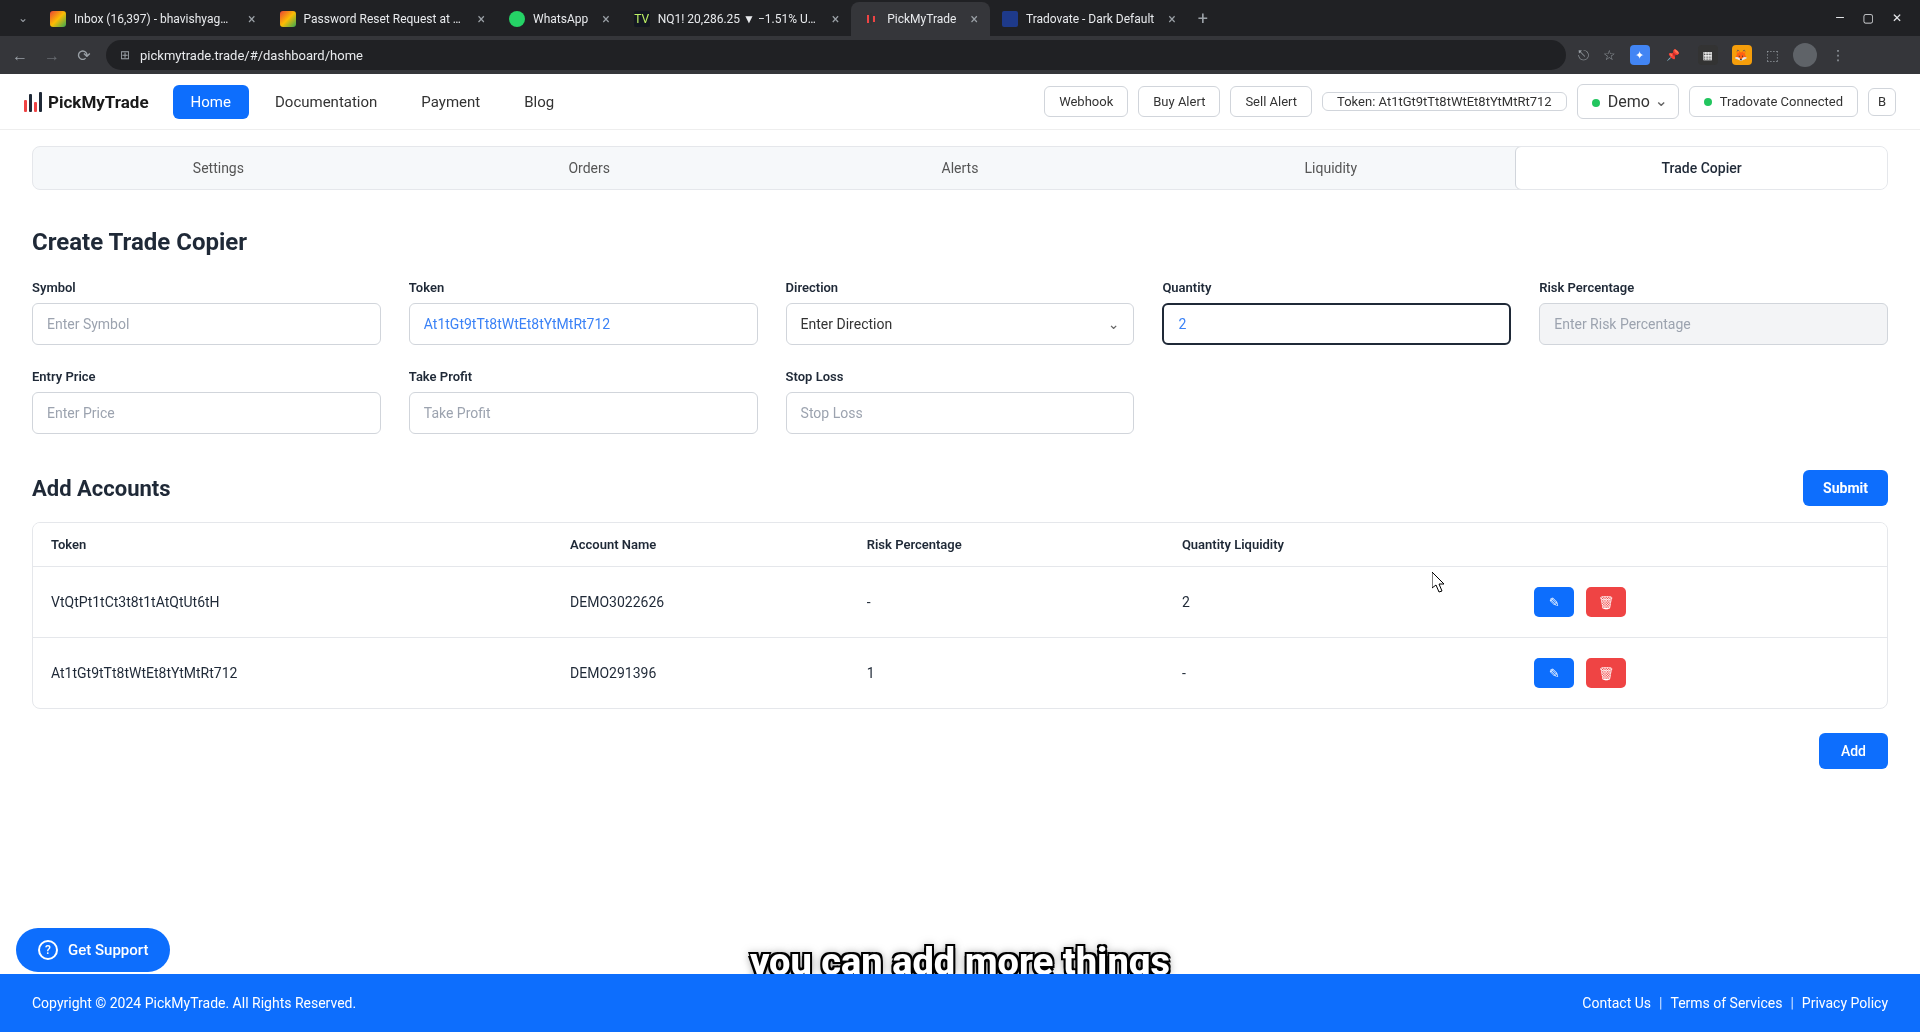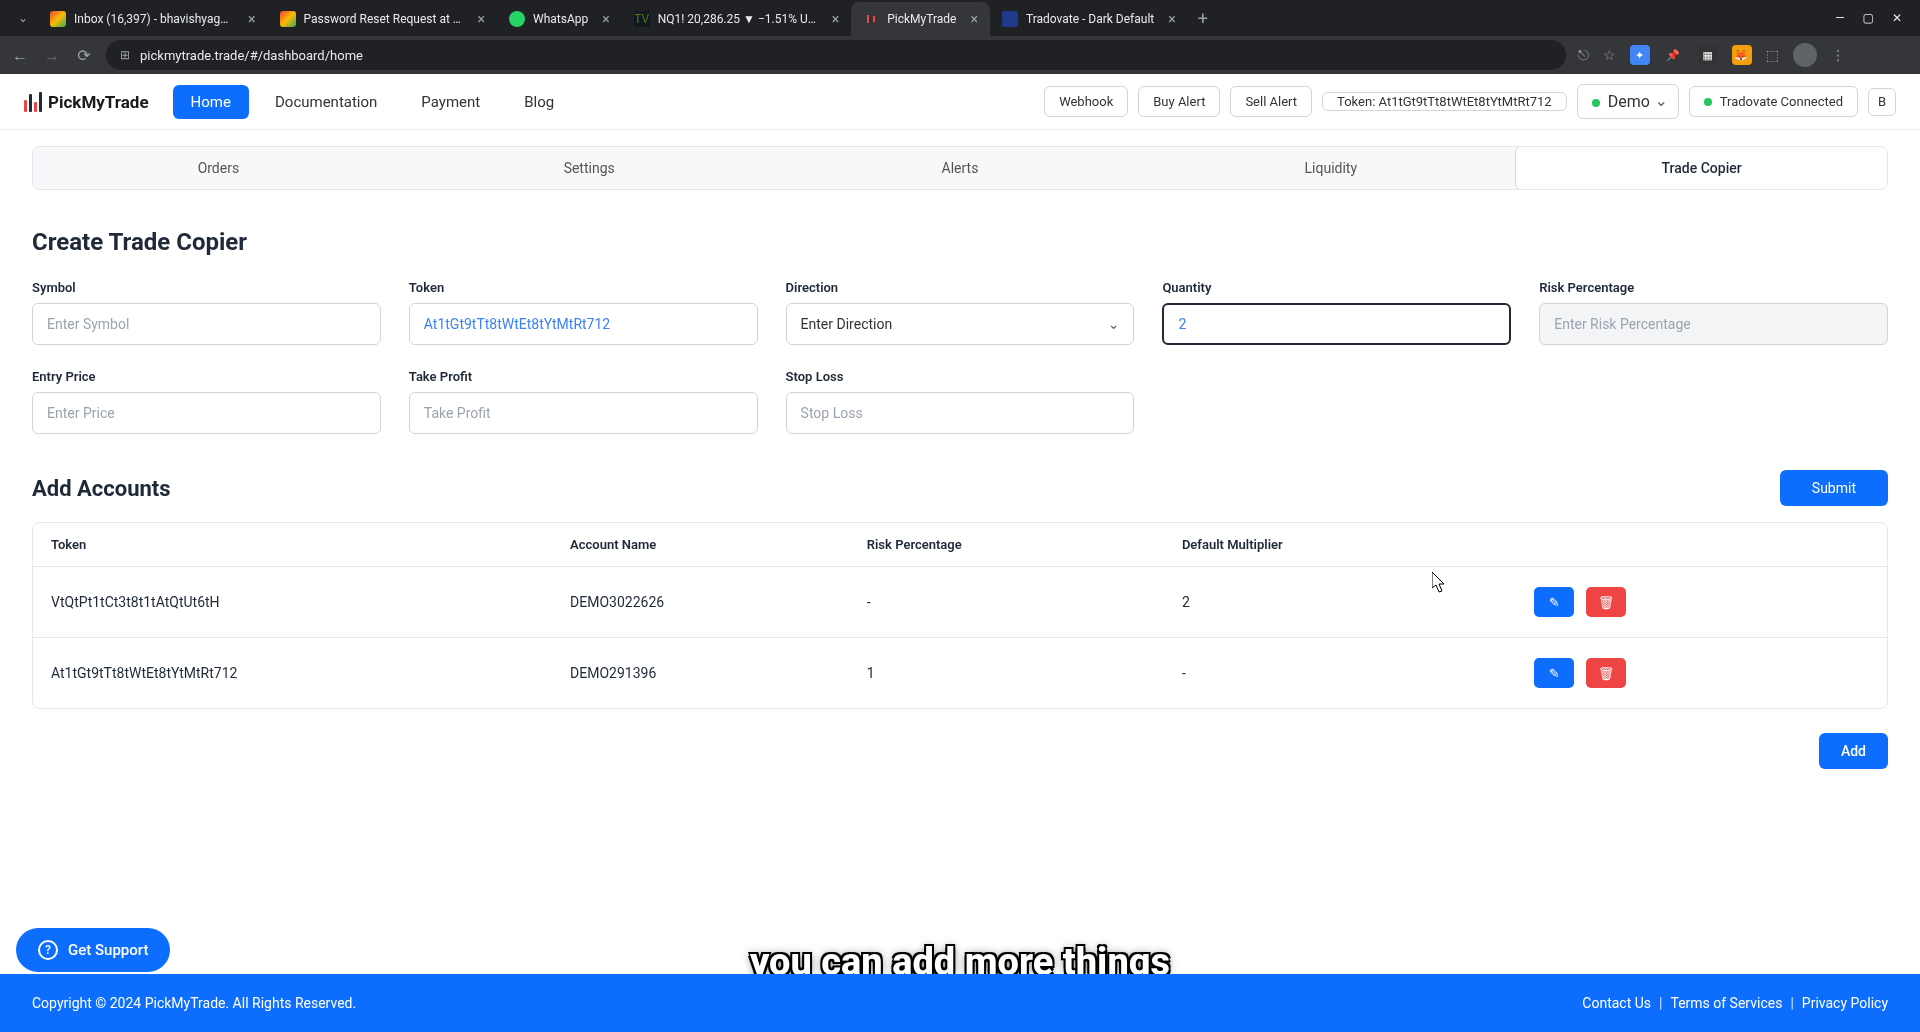--- a/index.html
+++ b/index.html
@@ -62,21 +62,21 @@
 .form-item label { display: block; font-size: 13px; font-weight: 600; color: #1f2937; margin-bottom: 8px; }
 .form-input { width: 100%; height: 42px; border: 1px solid #d1d5db; border-radius: 6px; padding: 0 14px; font-size: 14px; color: #3b82f6; background: #fff; }
 .form-input::placeholder { color: #9ca3af; }
 .form-input.focused { border: 2px solid #1f2937; outline: none; }
 .form-input.disabled { background: #f3f4f6; color: #9ca3af; }
 .form-select { width: 100%; height: 42px; border: 1px solid #d1d5db; border-radius: 6px; padding: 0 14px; font-size: 14px; color: #333; background: #fff; display: flex; align-items: center; justify-content: space-between; cursor: pointer; }
 .form-select .chev { color: #666; }
 
 .section-row { display: flex; justify-content: space-between; align-items: center; margin-top: 36px; margin-bottom: 16px; }
 .section-title { font-size: 22px; font-weight: 700; color: #1f2937; text-align: center; }
-.submit-btn { background: #0d6efd; color: #fff; border: none; border-radius: 6px; padding: 10px 32px; font-size: 14px; font-weight: 400; cursor: pointer; }
+.submit-btn { background: #0d6efd; color: #fff; border: none; border-radius: 6px; padding: 10px 20px; font-size: 14px; font-weight: 700; cursor: pointer; }
 
 
 .table-wrap { border: 1px solid #e5e7eb; border-radius: 8px; overflow: hidden; }
 table { width: 100%; border-collapse: collapse; }
 thead th { text-align: left; padding: 14px 18px; font-size: 13px; font-weight: 600; color: #1f2937; background: #fff; border-bottom: 1px solid #e5e7eb; }
 tbody td { padding: 20px 18px; font-size: 14px; color: #1f2937; border-bottom: 1px solid #e5e7eb; }
 tbody tr:last-child td { border-bottom: none; }
 .row-actions { display: flex; gap: 12px; justify-content: flex-start; }
 .icon-btn { width: 40px; height: 30px; border-radius: 5px; border: none; display: inline-flex; align-items: center; justify-content: center; cursor: pointer; color: #fff; font-size: 13px; }
 .icon-btn.edit { background: #0d6efd; }
@@ -96,21 +96,21 @@
 .footer { position: absolute; bottom: 0; left: 0; right: 0; height: 58px; background: #0d6efd; color: #fff; display: flex; align-items: center; padding: 0 32px; font-size: 14px; }
 .footer-links { margin-left: auto; display: flex; gap: 8px; }
 .footer-links a { color: #fff; text-decoration: none; cursor: pointer; }
 .footer-links .sep { opacity: .8; }
 
 
 .cursor { position: absolute; left: 1432px; top: 572px; font-size: 18px; color: #000; pointer-events: none; }
 
 .gm-icon{ width:16px;height:16px;background:linear-gradient(135deg,#ea4335 0%,#fbbc04 50%,#34a853 100%);border-radius:3px;}
 .wa-icon{ width:16px;height:16px;background:#25d366;border-radius:50%;}
-.tv-icon{ width:16px;height:16px;background:#131722;color:#4d7c0f;font-size:8px;display:inline-flex;align-items:center;justify-content:center;border-radius:2px;}
+.tv-icon{ width:16px;height:16px;background:#131722;color:#bef264;font-size:8px;display:inline-flex;align-items:center;justify-content:center;border-radius:2px;}
 .pmt-icon{ display:inline-flex;gap:1px;align-items:flex-end;height:14px;}
 .pmt-icon span{width:2px;background:#ef4444;}
 .pmt-icon span:nth-child(1){height:8px;}
 .pmt-icon span:nth-child(2){height:12px;background:#333;}
 .pmt-icon span:nth-child(3){height:6px;}
 .td-icon{ width:16px;height:16px;background:#1e3a8a;border-radius:2px;}
 </style>
 </head>
 <body>
 
@@ -205,22 +205,22 @@
     <div class="demo-select"><span>Demo</span></div>
     <div class="connected-badge">
         <span>Tradovate Connected</span>
       </div>
     <div class="user-badge">B</div>
   </div>
 </div>
 
 <div class="sub-tabs-wrap">
   <div class="sub-tabs">
+    <div class="sub-tab">Settings</div>
     <div class="sub-tab">Orders</div>
-    <div class="sub-tab">Settings</div>
     <div class="sub-tab">Alerts</div>
     <div class="sub-tab">Liquidity</div>
     <div class="sub-tab active">Trade Copier</div>
   </div>
 </div>
 
 <div class="content">
   <h1 class="page-title">Create Trade Copier</h1>
 
   <div class="form-grid">
@@ -266,21 +266,21 @@
     <button class="submit-btn">Submit</button>
   </div>
 
   <div class="table-wrap">
     <table>
       <thead>
         <tr>
           <th style="width:28%">Token</th>
           <th style="width:16%">Account Name</th>
           <th style="width:17%">Risk Percentage</th>
-          <th style="width:19%">Default Multiplier</th>
+          <th style="width:19%">Quantity Liquidity</th>
           <th style="width:20%"></th>
         </tr>
       </thead>
       <tbody>
         <tr>
           <td>VtQtPt1tCt3t8t1tAtQtUt6tH</td>
           <td>DEMO3022626</td>
           <td>-</td>
           <td>2</td>
           <td>

